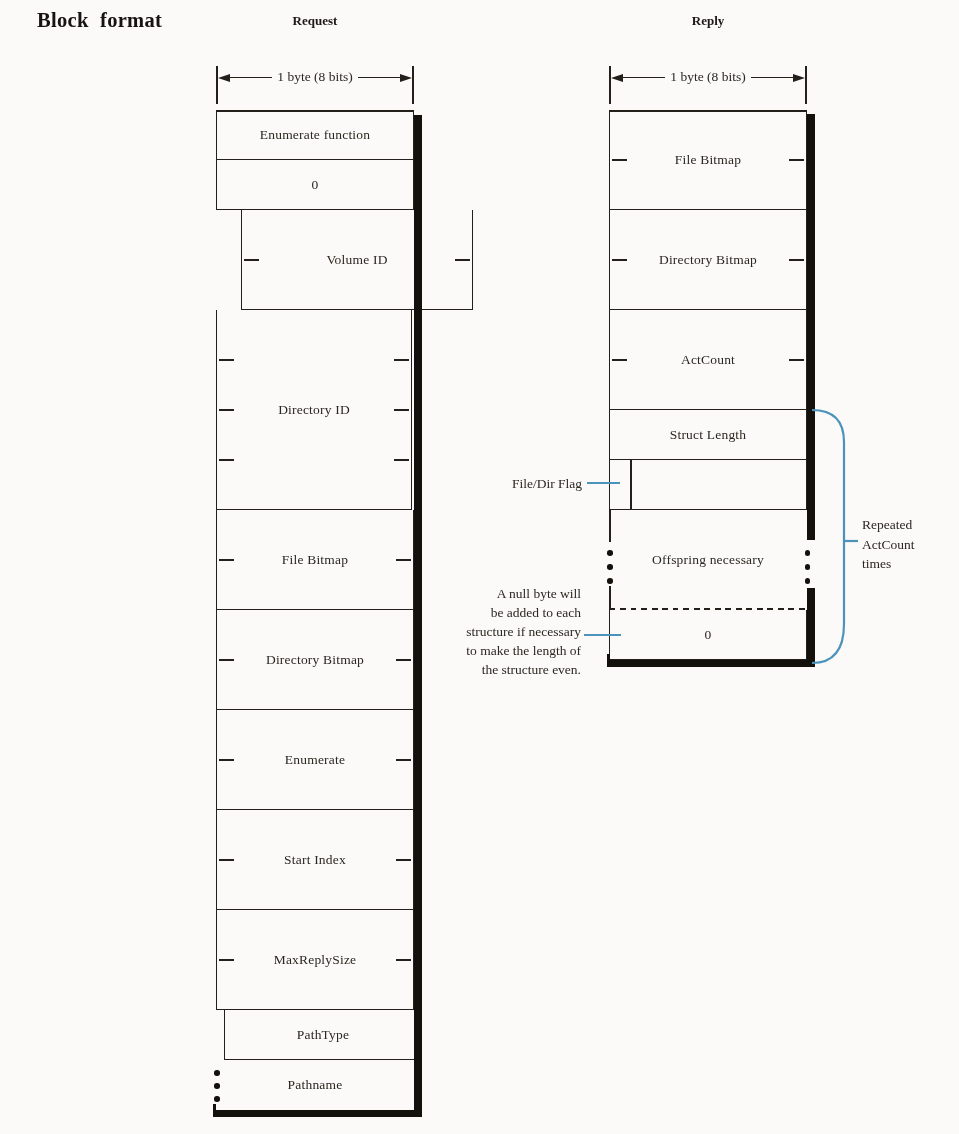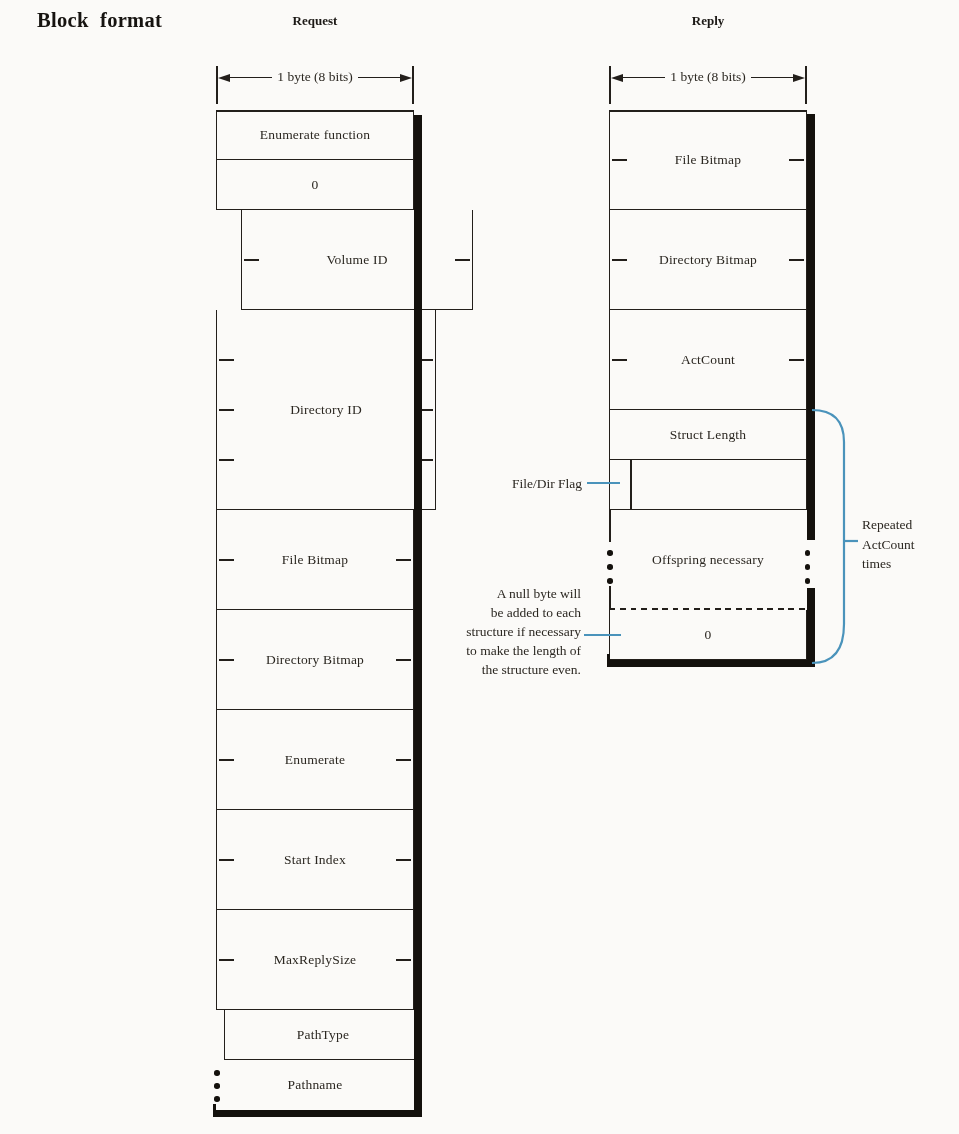--- a/index.html
+++ b/index.html
@@ -117,21 +117,21 @@
         <span class="field-label">Enumerate function</span>
       </div>
       <div class="brow" style="left: 0px; top: 160px; width: 198px; height: 50px;">
         <span class="field-label">0</span>
       </div>
       <div class="brow" style="left: 0px; top: 210px; width: 232px; height: 100px; margin-left: 25px;">
         <span class="field-label">Volume ID</span>
         <div class="tick" style="left: 1.8px; top: 49.1px;"></div>
         <div class="tick" style="right: 1.8px; top: 49.1px;"></div>
       </div>
-      <div class="brow" style="left: 0px; top: 310px; width: 220px; height: 200px;">
+      <div class="brow" style="left: 0px; top: 310px; width: 196px; height: 200px;">
         <span class="field-label">Directory ID</span>
         <div class="tick" style="left: 1.8px; top: 49.1px;"></div>
         <div class="tick" style="right: 1.8px; top: 49.1px;"></div>
         <div class="tick" style="left: 1.8px; top: 99.1px;"></div>
         <div class="tick" style="right: 1.8px; top: 99.1px;"></div>
         <div class="tick" style="left: 1.8px; top: 149.1px;"></div>
         <div class="tick" style="right: 1.8px; top: 149.1px;"></div>
       </div>
       <div class="brow" style="left: 0px; top: 510px; width: 198px; height: 100px;">
         <span class="field-label">File Bitmap</span>

